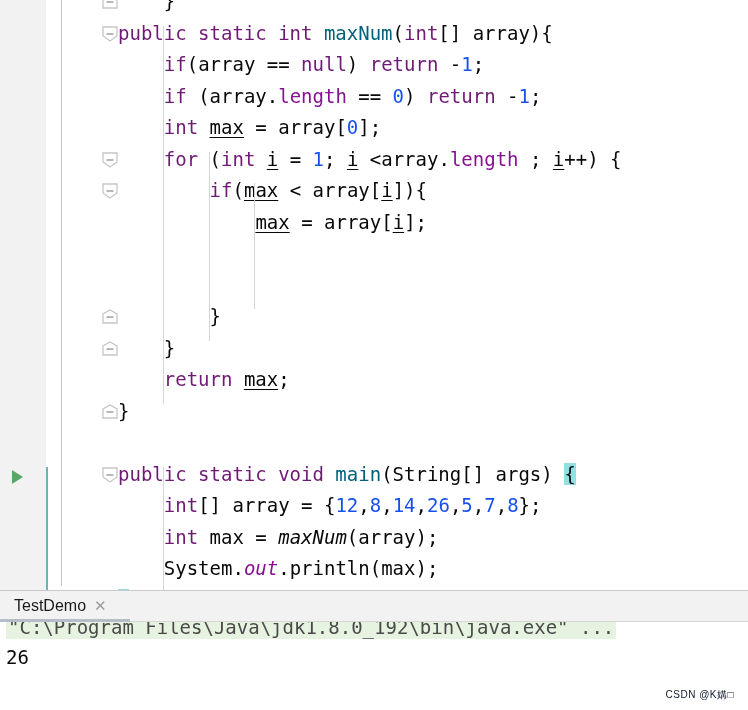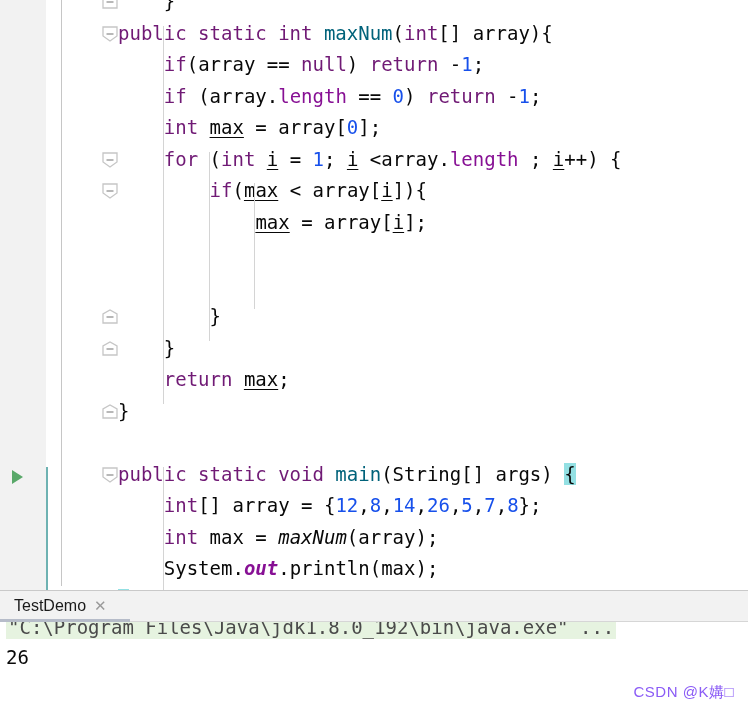--- a/index.html
+++ b/index.html
@@ -60,21 +60,21 @@
   .ln .txt{position:absolute;left:118px;top:0;}
 
   
   .indent-guide{position:absolute;width:1px;background:#d4d4d4;}
 
   
   .kw{color:#701a75;}
   .num{color:#1750eb;}
   .meth-decl{color:#00627a;}
   .field{color:#871094;}
-  .static-field{color:#871094;font-style:italic;font-weight:bold;}
+  .static-field{color:#871094;font-style:italic;}
   .static-meth{color:#080808;font-style:italic;}
   .local{text-decoration:underline;text-underline-offset:3px;
          text-decoration-thickness:1px;text-decoration-color:#080808;}
   .brace-hl{background:#93e0e3;}
 
   
   .console{
     position:absolute;left:0;top:590px;width:748px;height:120px;
     background:#ffffff;
     border-top:1px solid #c9c9c9;
@@ -112,21 +112,21 @@
     position:absolute;left:6px;top:-7px;
     background:#e6f3e0;color:#4a4a4a;
     padding:1px 2px;
   }
   .outline{
     position:absolute;left:6px;top:24px;color:#080808;
   }
   .watermark{
     position:absolute;right:14px;bottom:9px;
     font-family:"Liberation Sans",sans-serif;
-    font-size:15px;color:#8b5cf6;
+    font-size:10px;color:#0f172a;
     letter-spacing:.5px;
   }
 </style>
 </head>
 <body>
 
 <div id="app">
 
   <div class="editor">
 

